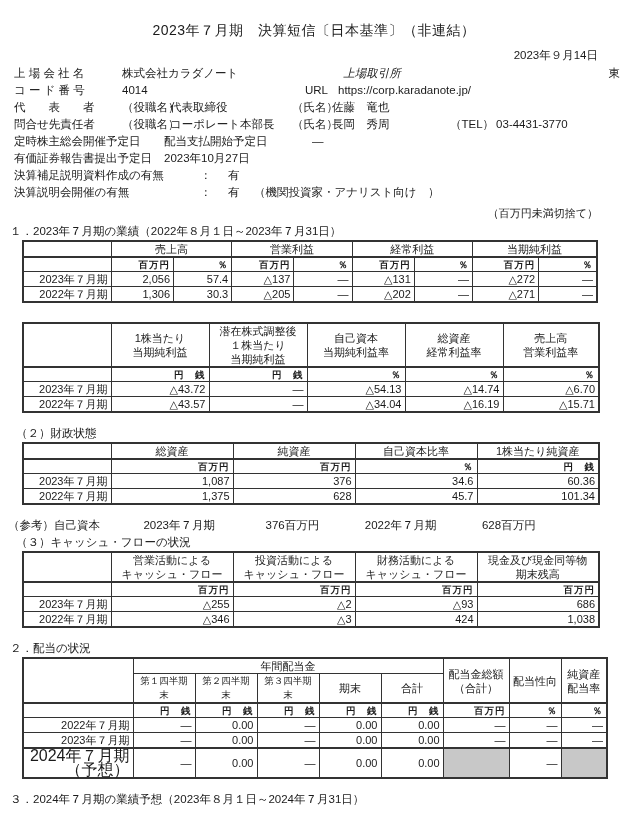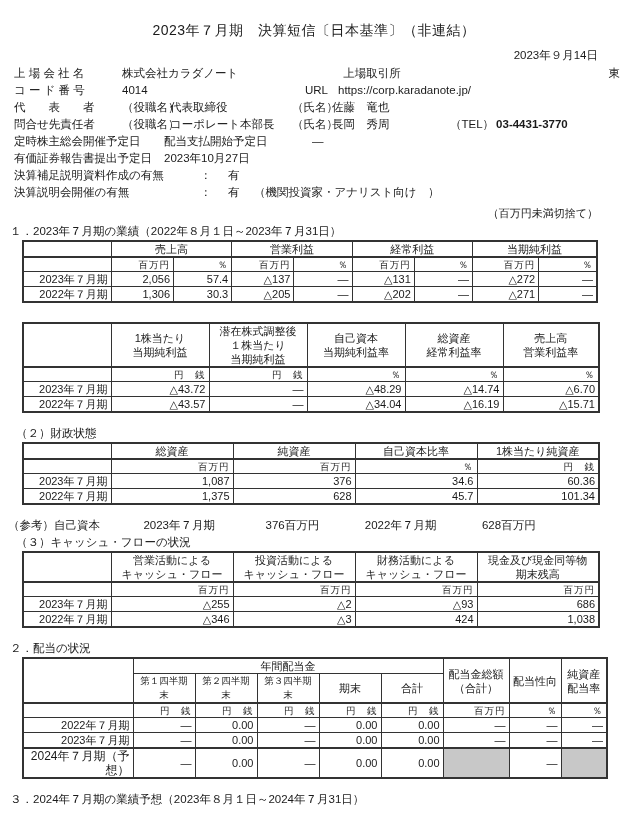--- a/index.html
+++ b/index.html
@@ -98,21 +98,21 @@
     padding: 0 3px;
     line-height: 14px;
     vertical-align: middle;
   }
   table.fin th {
     font-weight: normal;
     text-align: center;
   }
   table.fin td { text-align: right; }
   td.rowlab, th.rowlab { text-align: center; }
-  .unit { font-size: 9.5px; letter-spacing: 1px; }
+  .unit { font-size: 9.5px; letter-spacing: 1px; font-weight: bold; }
   tr.unitrow td { height: 13px; line-height: 12px; }
   .shaded { background: #c8c8c8; }
   .ob { border-top: 2px solid #333 !important; }
 
   
   table.fin { border: 2px solid #333; }
 
   .refline {
     font-size: 11.5px;
     line-height: 17px;
@@ -130,21 +130,21 @@
 <div class="page">
 
   <div class="doc-title">2023年７月期　決算短信〔日本基準〕（非連結）</div>
   <div class="date-line">2023年９月14日</div>
 
   <div class="meta">
 
     <div class="meta-row">
       <span class="lbl-plain">上 場 会 社 名</span>
       <span class="m-c1">株式会社カラダノート</span>
-      <span style="display:inline-block;width:160px;text-align:center;">上場取引所</span>
+      <span style="display:inline-block;width:160px;text-align:center;font-style:italic;">上場取引所</span>
       <span class="m-right">東</span>
     </div>
 
     <div class="meta-row">
       <span class="lbl-plain">コ ー ド 番 号</span>
       <span class="m-c1">4014</span>
       <span style="display:inline-block;width:36px;text-align:right;">URL</span>
       <span style="display:inline-block;padding-left:10px;">https://corp.karadanote.jp/</span>
     </div>
 
@@ -156,21 +156,21 @@
       <span>佐藤　竜也</span>
     </div>
 
     <div class="meta-row">
       <span class="lbl-plain">問合せ先責任者</span>
       <span style="display:inline-block;width:48px;">（役職名）</span>
       <span style="display:inline-block;width:122px;">コーポレート本部長</span>
       <span style="display:inline-block;width:40px;">（氏名）</span>
       <span style="display:inline-block;width:118px;">長岡　秀周</span>
       <span style="display:inline-block;">（TEL）</span>
-      <span style="padding-left:2px;font-weight:bold;">03-4431-3770</span>
+      <span style="padding-left:2px;">03-4431-3770</span>
     </div>
 
     <div class="meta-row">
       <span class="lbl-wide">定時株主総会開催予定日</span>
       <span style="display:inline-block;width:148px;">配当支払開始予定日</span>
       <span>—</span>
     </div>
 
     <div class="meta-row">
       <span class="lbl-wide">有価証券報告書提出予定日</span>
@@ -293,21 +293,21 @@
       <td class="ob unit">円　銭</td>
       <td class="ob unit">円　銭</td>
       <td class="ob unit">％</td>
       <td class="ob unit">％</td>
       <td class="ob unit">％</td>
     </tr>
     <tr>
       <td class="rowlab" style="border-top:none">2023年７月期</td>
       <td style="border-top:none">△43.72</td>
       <td style="border-top:none">—</td>
-      <td style="border-top:none">△48.29</td>
+      <td style="border-top:none">△54.13</td>
       <td style="border-top:none">△14.74</td>
       <td style="border-top:none">△6.70</td>
     </tr>
     <tr>
       <td class="rowlab" style="border-top:none">2022年７月期</td>
       <td style="border-top:none">△43.57</td>
       <td style="border-top:none">—</td>
       <td style="border-top:none">△34.04</td>
       <td style="border-top:none">△16.19</td>
       <td style="border-top:none">△15.71</td>
@@ -481,21 +481,21 @@
       <td style="border-top:none">—</td>
       <td style="border-top:none">0.00</td>
       <td style="border-top:none">—</td>
       <td style="border-top:none">0.00</td>
       <td style="border-top:none">0.00</td>
       <td style="border-top:none">—</td>
       <td style="border-top:none">—</td>
       <td style="border-top:none">—</td>
     </tr>
     <tr>
-      <td class="rowlab ob" style="font-size:12px">2024年７月期（予想）</td>
+      <td class="rowlab ob" style="font-size:16px">2024年７月期（予想）</td>
       <td class="ob">—</td>
       <td class="ob">0.00</td>
       <td class="ob">—</td>
       <td class="ob">0.00</td>
       <td class="ob">0.00</td>
       <td class="ob shaded"></td>
       <td class="ob">—</td>
       <td class="ob shaded"></td>
     </tr>
   </tbody>

